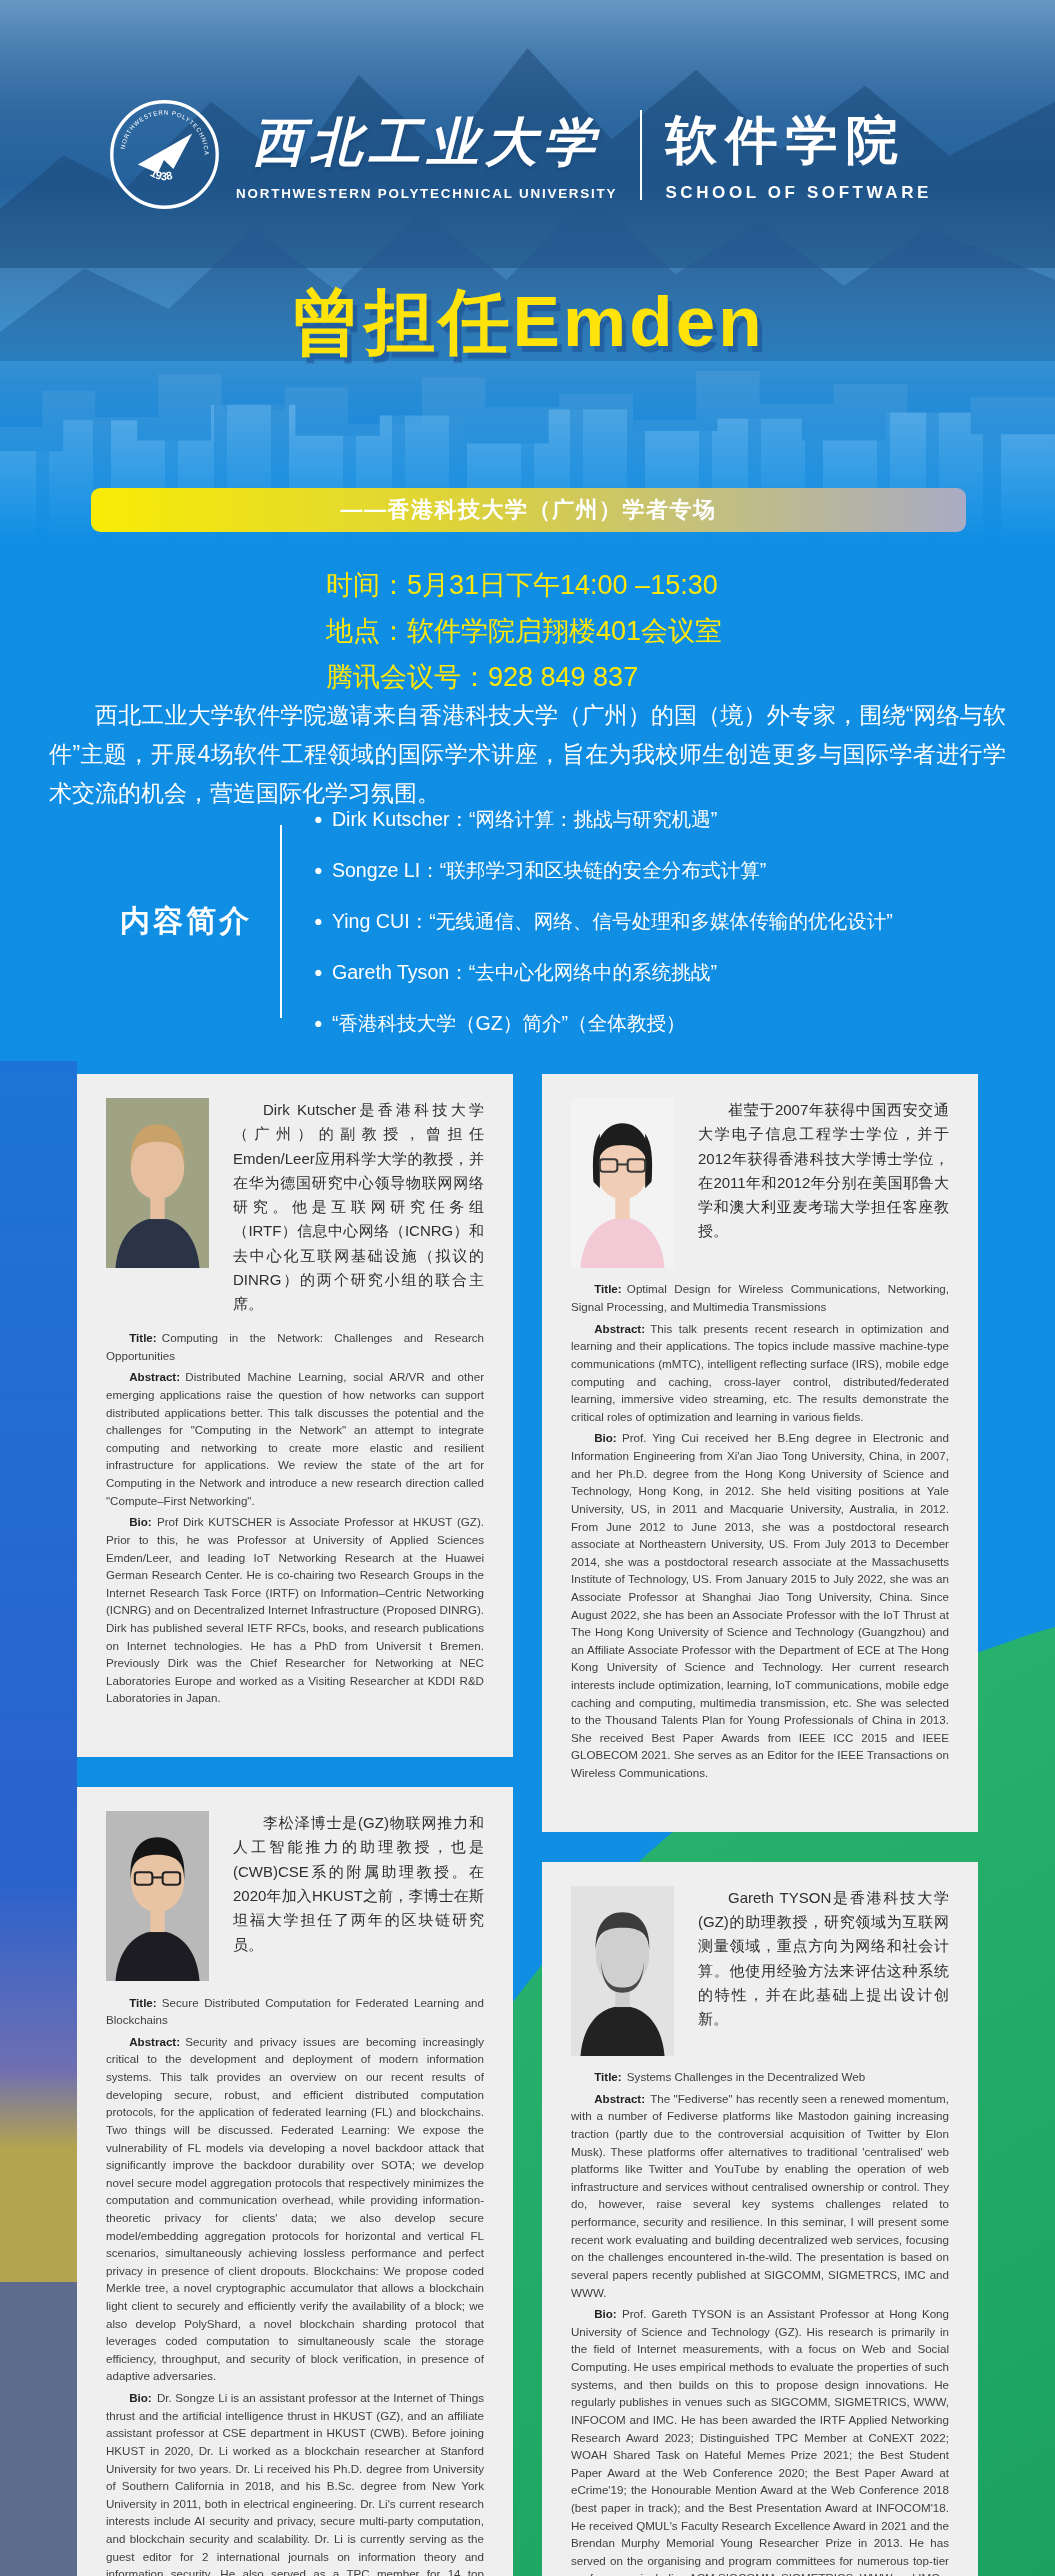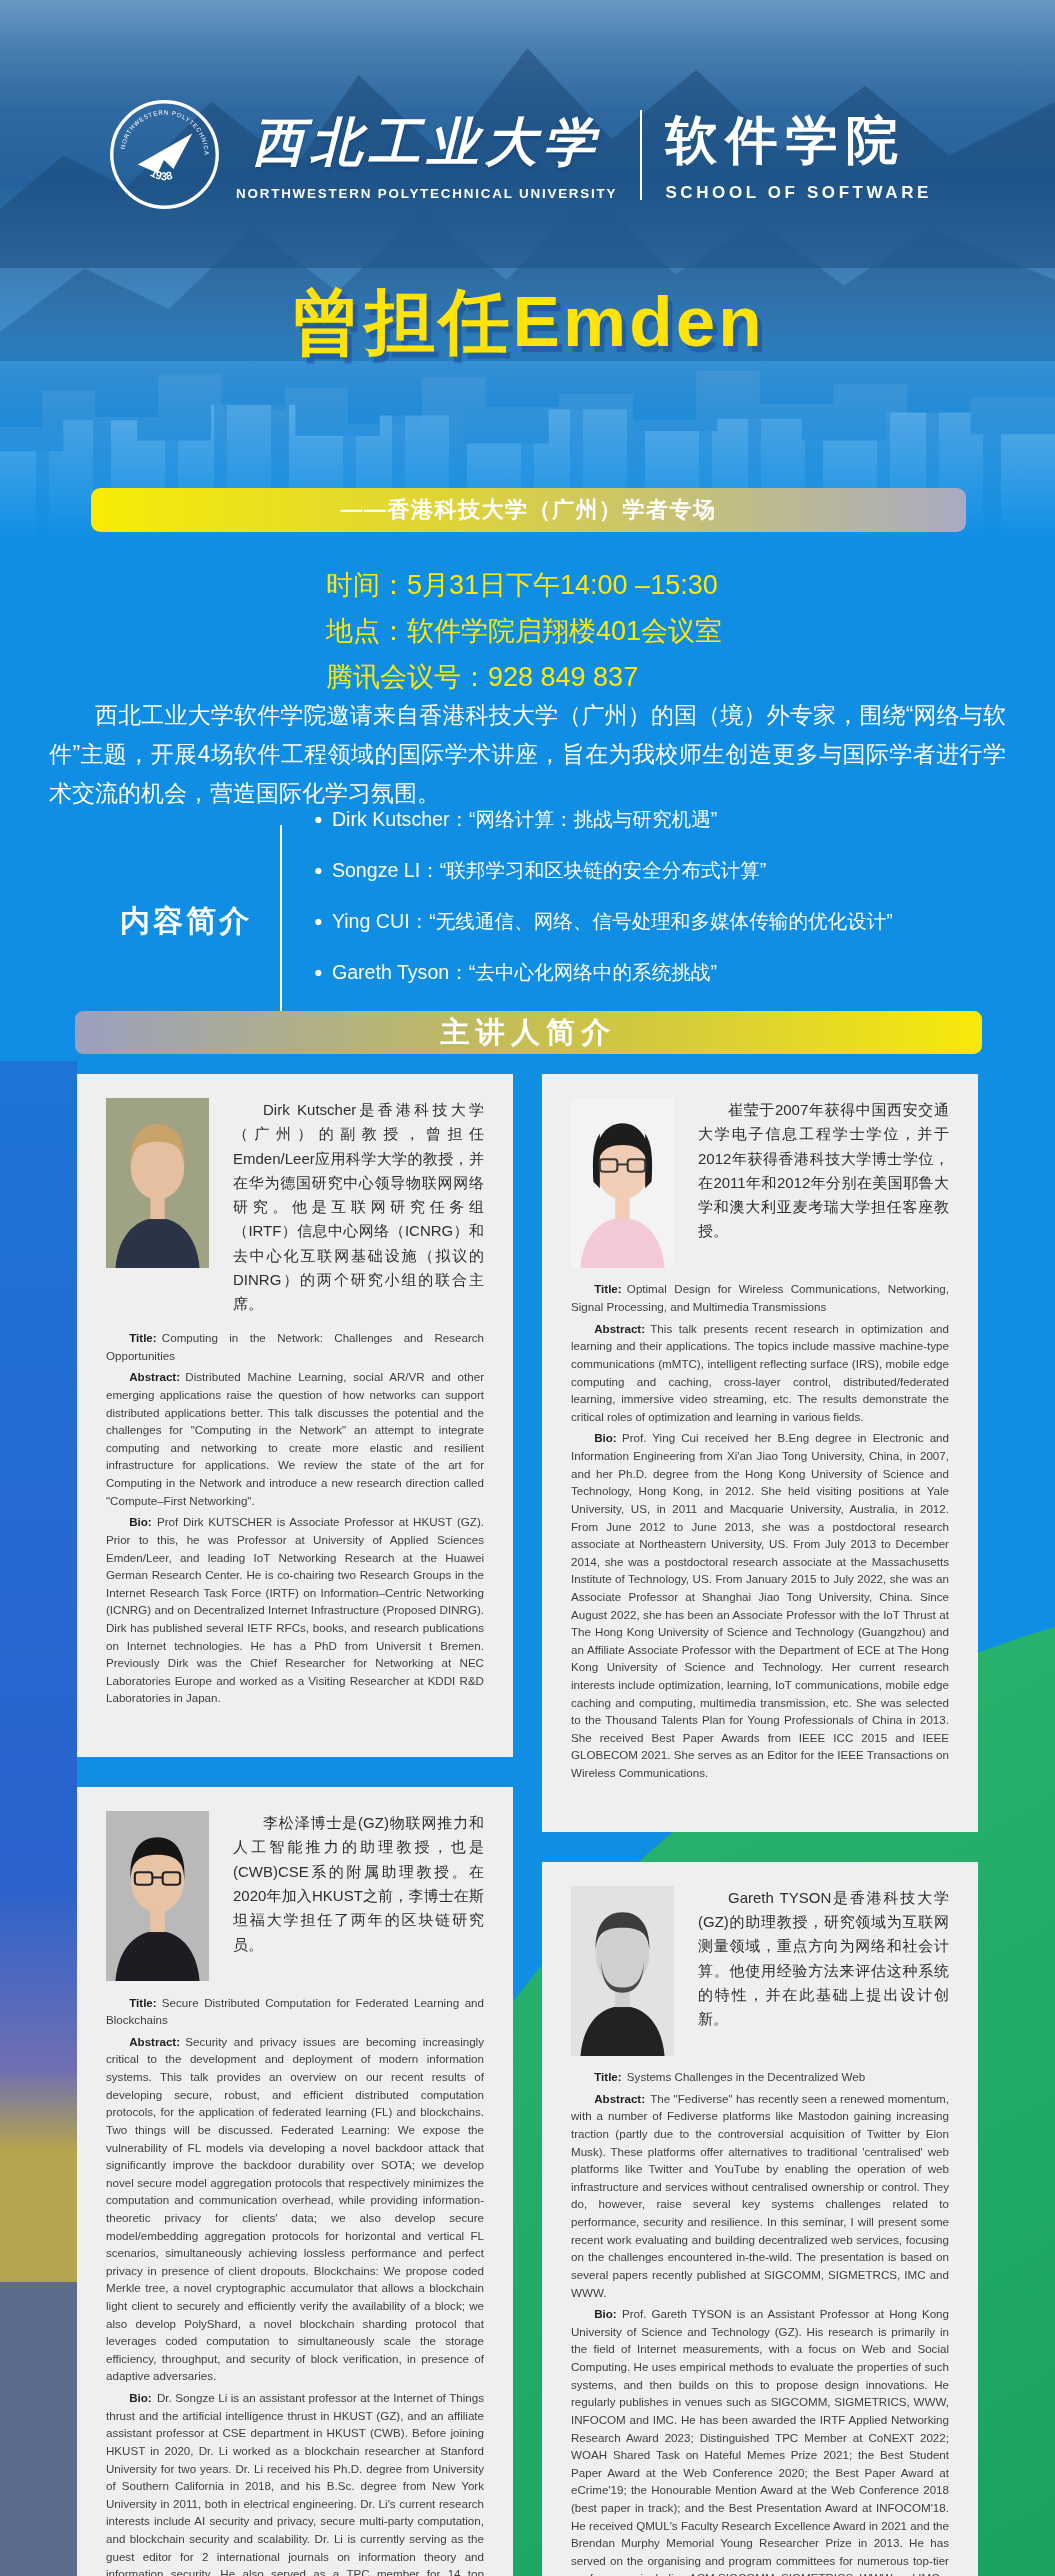--- a/index.html
+++ b/index.html
@@ -162,21 +162,20 @@
           <span class="bullet">●</span>
           <span>Gareth Tyson：“去中心化网络中的系统挑战”</span>
         </div>
       <div class="agenda-item">
           <span class="bullet">●</span>
           <span>“香港科技大学（GZ）简介”（全体教授）</span>
         </div>
     </div>
   </div>
 
-  <div class="speakers-bar">主讲人简介</div>
 
   <div class="cards">
     <div class="col">
 
       <div class="card">
         <div class="profile">
           <div class="photo photo-1">
             <svg viewBox="0 0 200 340" preserveAspectRatio="xMidYMid slice">
               <rect width="200" height="340" fill="var(--pbg)"></rect>
               <path d="M18,340 C22,268 62,238 100,238 C138,238 178,268 182,340 Z" fill="var(--pshirt)"></path>

